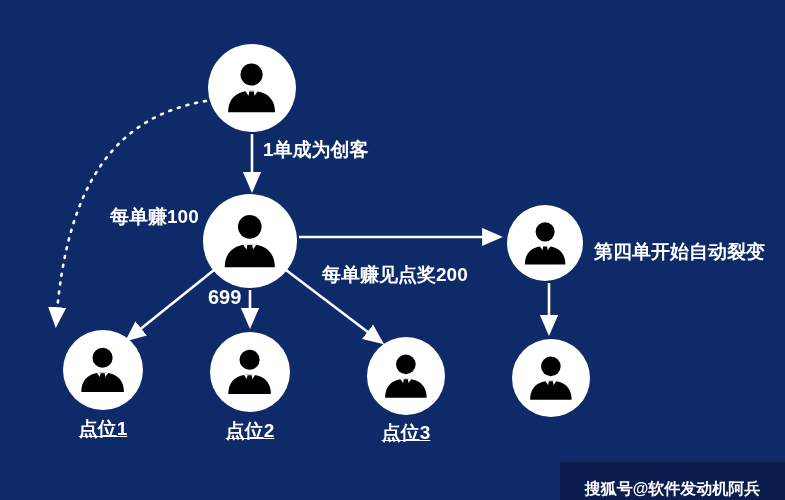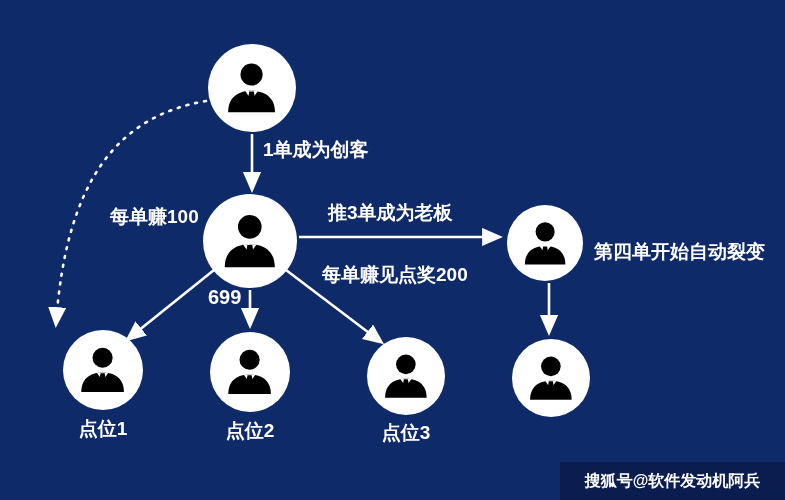--- a/index.html
+++ b/index.html
@@ -30,38 +30,38 @@
   .node-b3     { left:367px; top:337px; width:78px; height:78px; }
   .node-b4     { left:512px; top:339px; width:78px; height:78px; }
   .label {
     position:absolute;
     color:#ffffff;
     font-weight:bold;
     font-size:19px;
     line-height:1.15;
     white-space:nowrap;
   }
-  .label.center { text-align:center; }
+  .label.center { text-align:center;text-decoration:underline; }
   .lbl-become-maker   { left:263px; top:139px; }
   .lbl-earn-per-order { left:110px; top:206px; }
   .lbl-become-boss    { left:328px; top:202px; }
   .lbl-point-bonus    { left:322px; top:244px;margin-top:20px; }
   .lbl-auto-fission   { left:594px; top:241px;font-family:Liberation Serif, serif; }
   .lbl-price          { left:208px; top:286px; font-size:20px; }
   .lbl-pos1 { left:63px;  top:418px; width:80px; }
   .lbl-pos2 { left:210px; top:420px; width:80px; }
   .lbl-pos3 { left:367px; top:422px; width:78px; }
   .lbl-pos4 { left:512px; top:424px; width:78px; }
   .watermark {
     position:absolute;
     right:0; bottom:0;
     width:225px; height:38px;
     background:#0a1d4e;
     color:#ffffff;
-    display:flex; align-items:center; justify-content:center;
+    display:flex; align-items:flex-end; justify-content:center;
     font-size:16px;
     font-weight:bold;
   }
   .defs-hidden { position:absolute; width:0; height:0; overflow:hidden; }
 </style>
 </head>
 <body>
 
 <svg class="defs-hidden" aria-hidden="true">
   <defs>
@@ -124,21 +124,20 @@
       </svg>
   </div>
   <div class="node node-b4">
     <svg viewBox="0 0 100 100">
         <use href="#person-glyph"></use>
       </svg>
   </div>
 
   <div class="label lbl-become-maker">1单成为创客</div>
   <div class="label lbl-earn-per-order">每单赚100</div>
-  <div class="label lbl-become-boss">推3单成为老板</div>
   <div class="label lbl-point-bonus">每单赚见点奖200</div>
   <div class="label lbl-auto-fission">第四单开始自动裂变</div>
   <div class="label lbl-price">699</div>
 
   <div class="label center lbl-pos1">点位1</div>
   <div class="label center lbl-pos2">点位2</div>
   <div class="label center lbl-pos3">点位3</div>
 
   <div class="watermark">
     <span>搜狐号@软件发动机阿兵</span>

